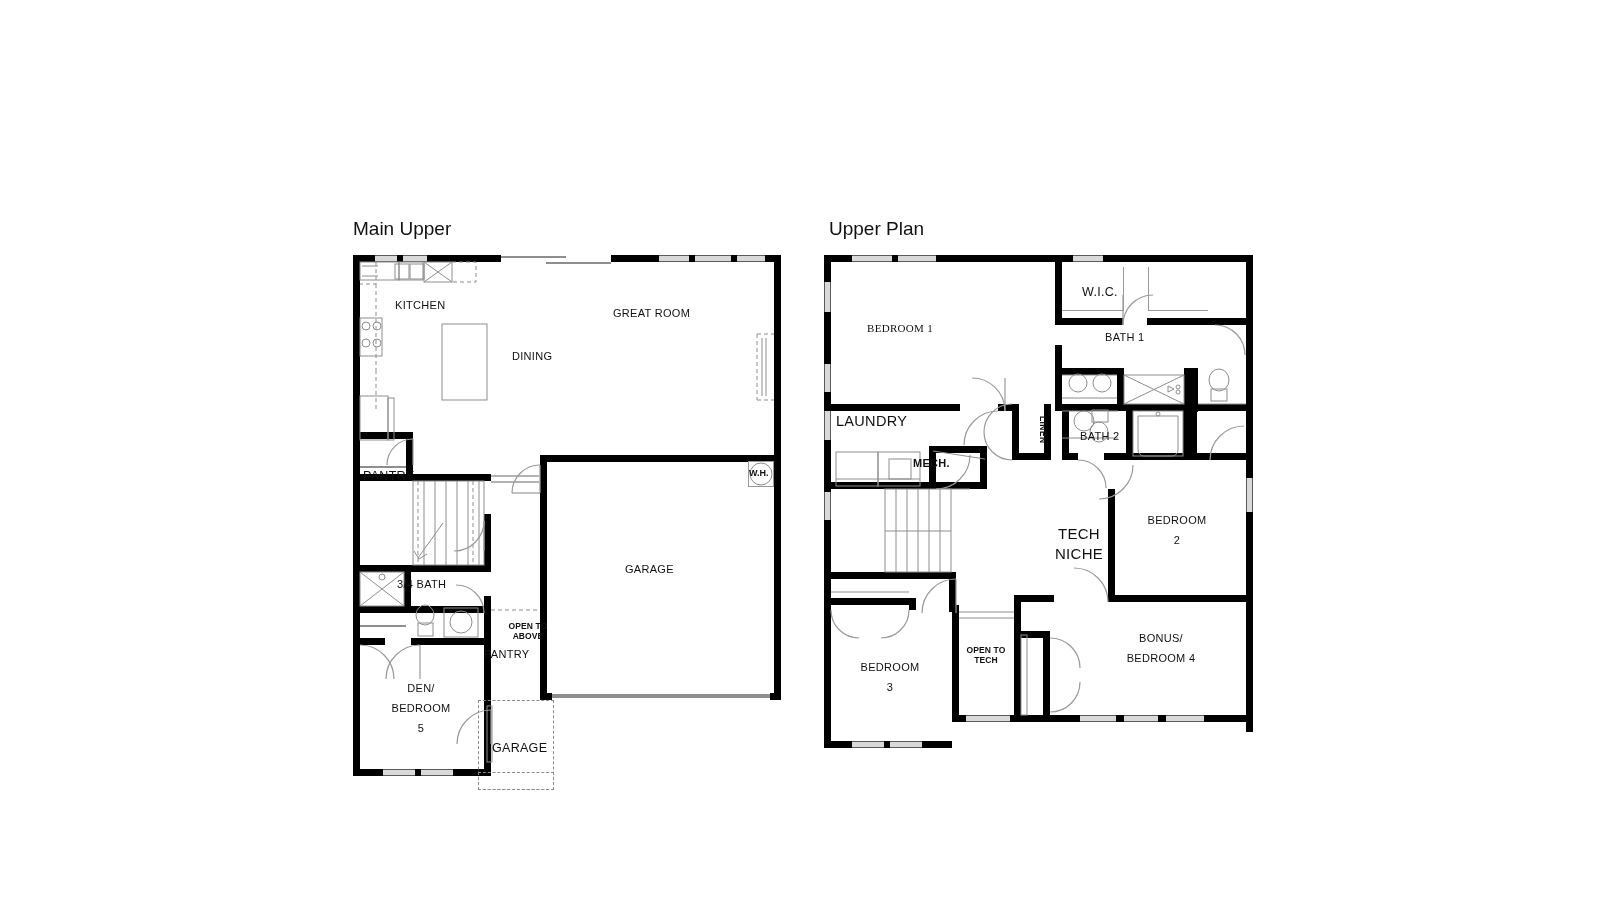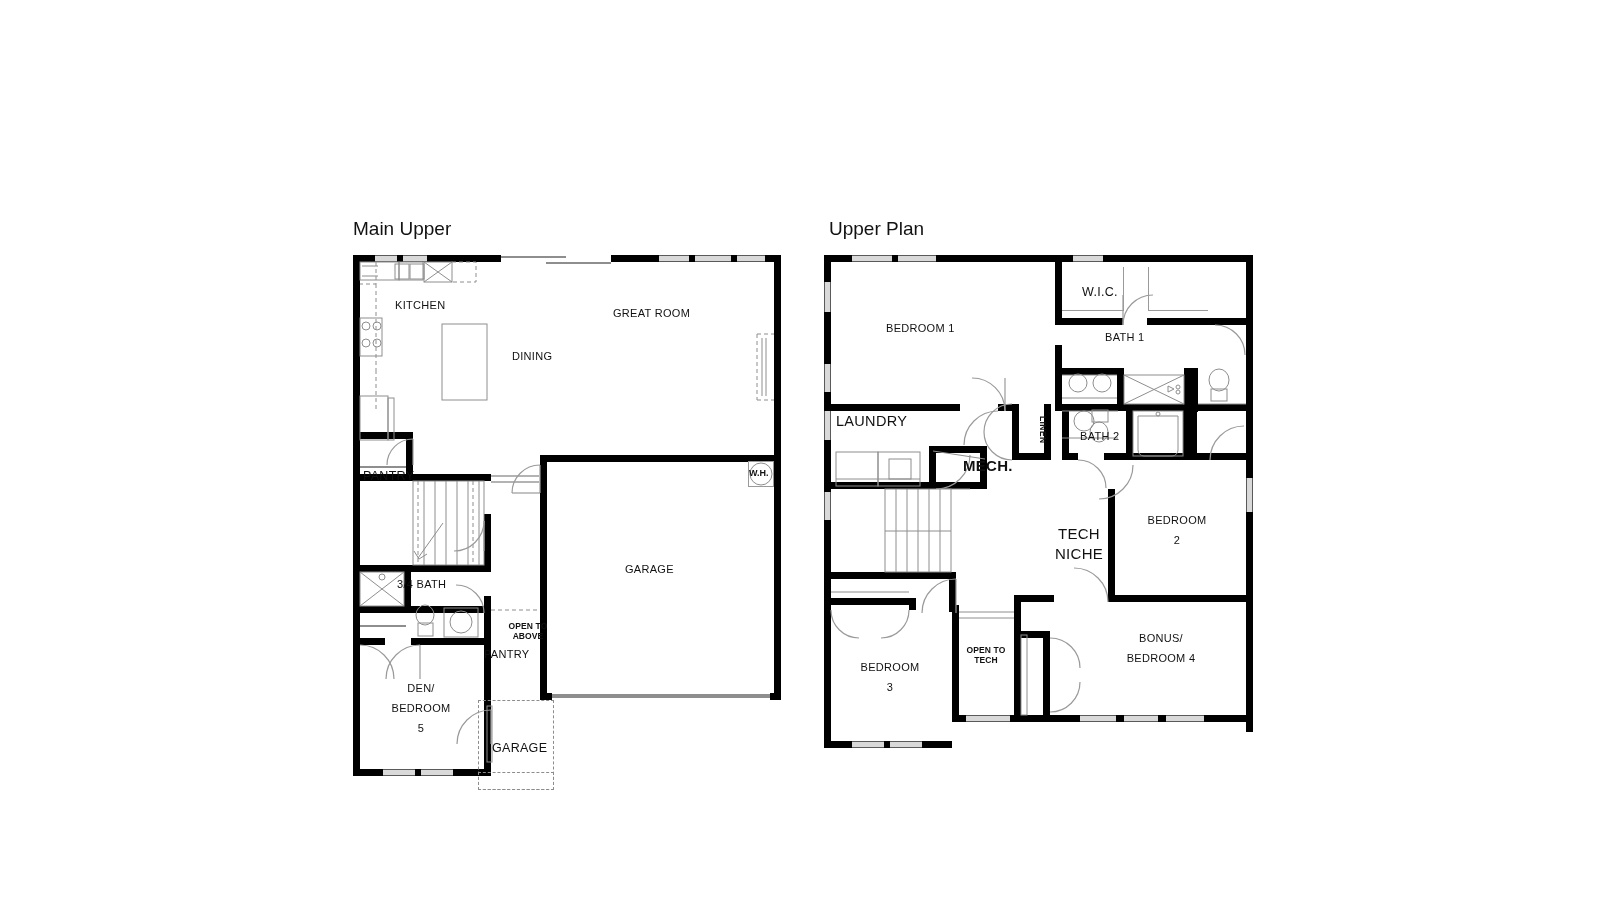--- a/index.html
+++ b/index.html
@@ -384,25 +384,25 @@
       <path class="door" d="M1133 465 a34 34 0 0 1 -34 34"></path>
 
       <path class="door" d="M1050 638 a30 30 0 0 1 30 30"></path>
       <path class="door" d="M1050 712 a30 30 0 0 0 30 -30"></path>
       <rect x="1021" y="635" class="fix" width="6" height="80" fill="#fff"></rect>
 
       <path class="fix" d="M959 612 h55"></path>
       <path class="fix" d="M959 618 h55"></path>
     </svg>
 
-    <div class="rlabel big" style="left:886px;top:322px;">BEDROOM 1</div>
+    <div class="rlabel big" style="left:867px;top:322px;font-family:Liberation Serif, serif;">BEDROOM 1</div>
     <div class="rlabel sm" style="left:1082px;top:285px;">W.I.C.</div>
     <div class="rlabel big" style="left:1105px;top:331px;">BATH 1</div>
     <div class="rlabel" style="left:836px;top:413px;font-size:14.5px;">LAUNDRY</div>
-    <div class="rlabel" style="left:963px;top:457px;font-size:15px;font-weight:bold;">MECH.</div>
+    <div class="rlabel" style="left:913px;top:457px;font-size:11px;font-weight:bold;">MECH.</div>
     <div class="vlabel" style="left:1048px;top:416px;">LINEN</div>
     <div class="rlabel big" style="left:1080px;top:430px;">BATH 2</div>
     <div class="rlabel two" style="left:1044px;top:524px;width:70px;font-size:15px;">
       <span>TECH</span><br>
       <span>NICHE</span>
     </div>
     <div class="rlabel big two" style="left:1125px;top:510px;width:104px;">
       <span>BEDROOM</span><br>
       <span>2</span>
     </div>

